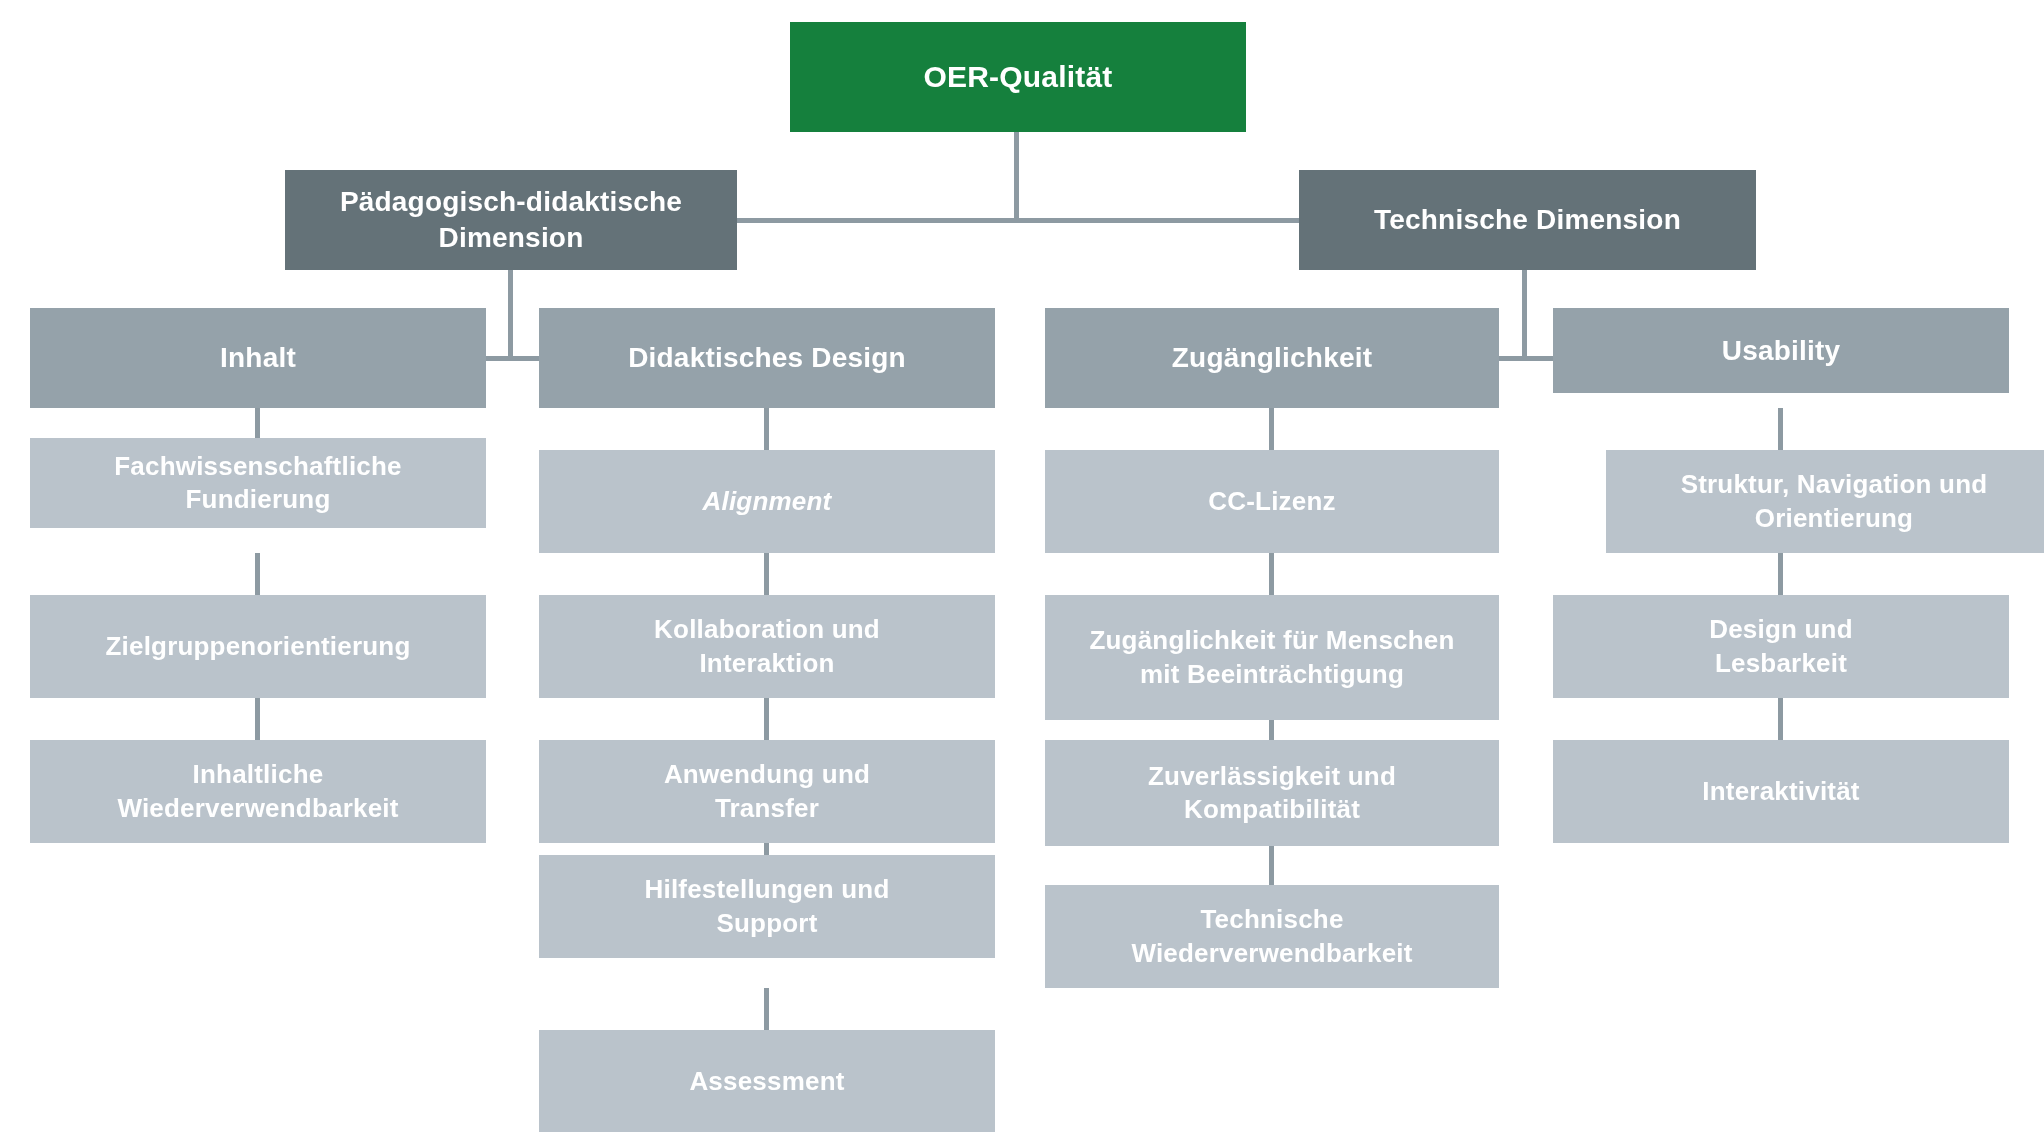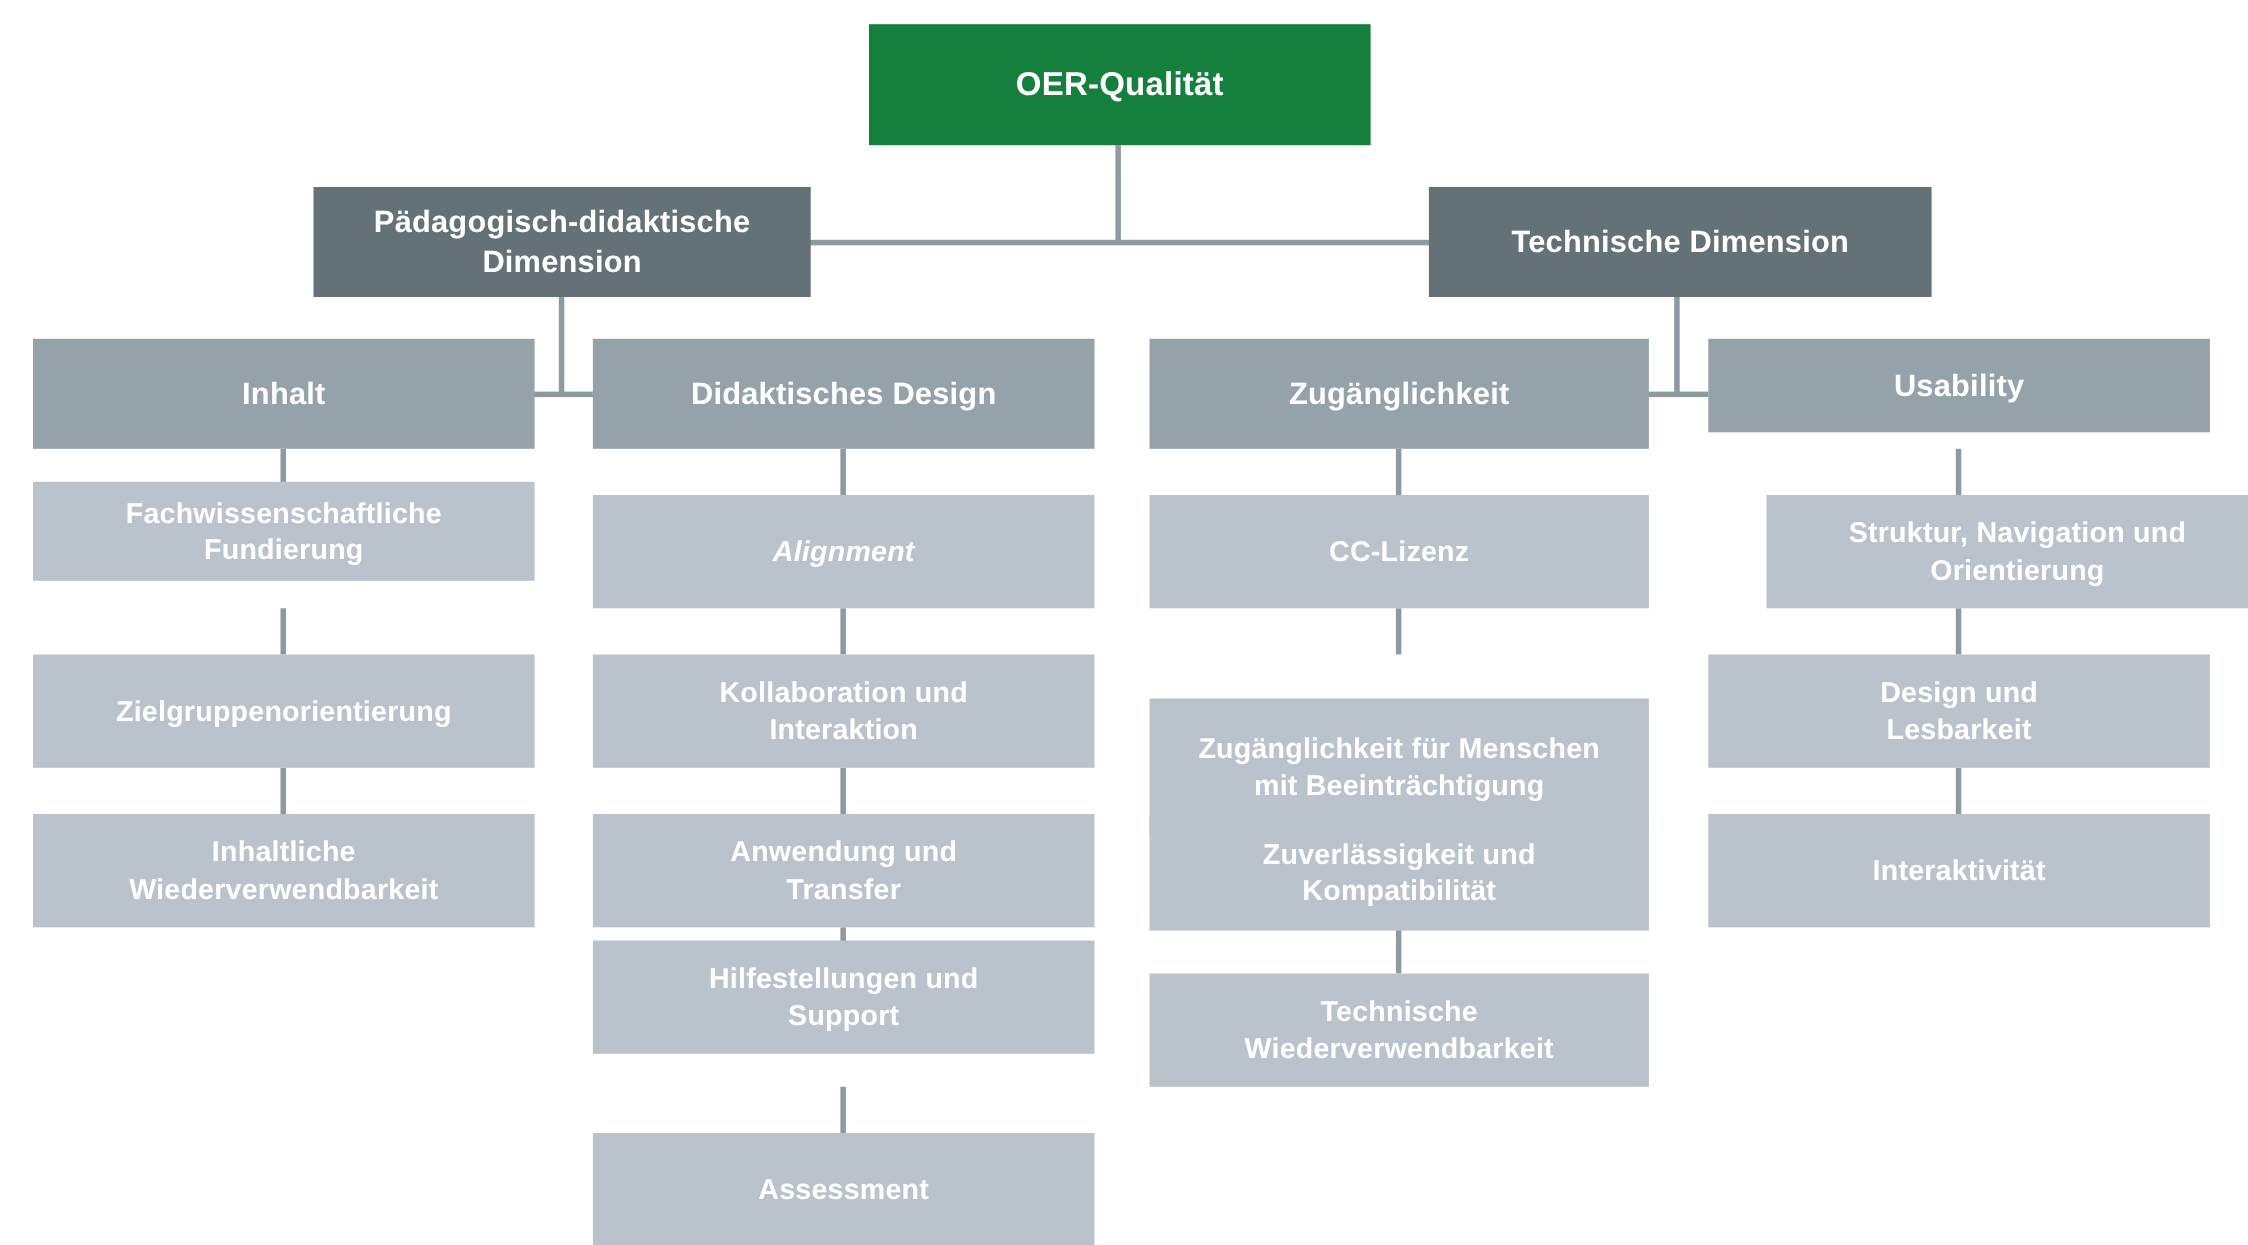--- a/index.html
+++ b/index.html
@@ -108,21 +108,21 @@
   <div class="node lvl-leaf" style="left:539px; top:450px; width:456px; height:103px;font-style:italic;">Alignment</div>
   <div class="node lvl-leaf" style="left:539px; top:595px; width:456px; height:103px;">Kollaboration und
 Interaktion</div>
   <div class="node lvl-leaf" style="left:539px; top:740px; width:456px; height:103px;">Anwendung und
 Transfer</div>
   <div class="node lvl-leaf" style="left:539px; top:855px; width:456px; height:103px;">Hilfestellungen und
 Support</div>
   <div class="node lvl-leaf" style="left:539px; top:1030px; width:456px; height:103px;">Assessment</div>
 
   <div class="node lvl-leaf" style="left:1045px; top:450px; width:454px; height:103px;">CC-Lizenz</div>
-  <div class="node lvl-leaf" style="left:1045px; top:595px; width:454px; height:125px;margin-top:40px;">Zugänglichkeit für Menschen
+  <div class="node lvl-leaf" style="left:1045px; top:595px; width:454px; height:125px;">Zugänglichkeit für Menschen
 mit Beeinträchtigung</div>
   <div class="node lvl-leaf" style="left:1045px; top:740px; width:454px; height:106px;">Zuverlässigkeit und
 Kompatibilität</div>
   <div class="node lvl-leaf" style="left:1045px; top:885px; width:454px; height:103px;">Technische
 Wiederverwendbarkeit</div>
 
   <div class="node lvl-leaf" style="left:1606px; top:450px; width:456px; height:103px;">Struktur, Navigation und
 Orientierung</div>
   <div class="node lvl-leaf" style="left:1553px; top:595px; width:456px; height:103px;">Design und
 Lesbarkeit</div>

